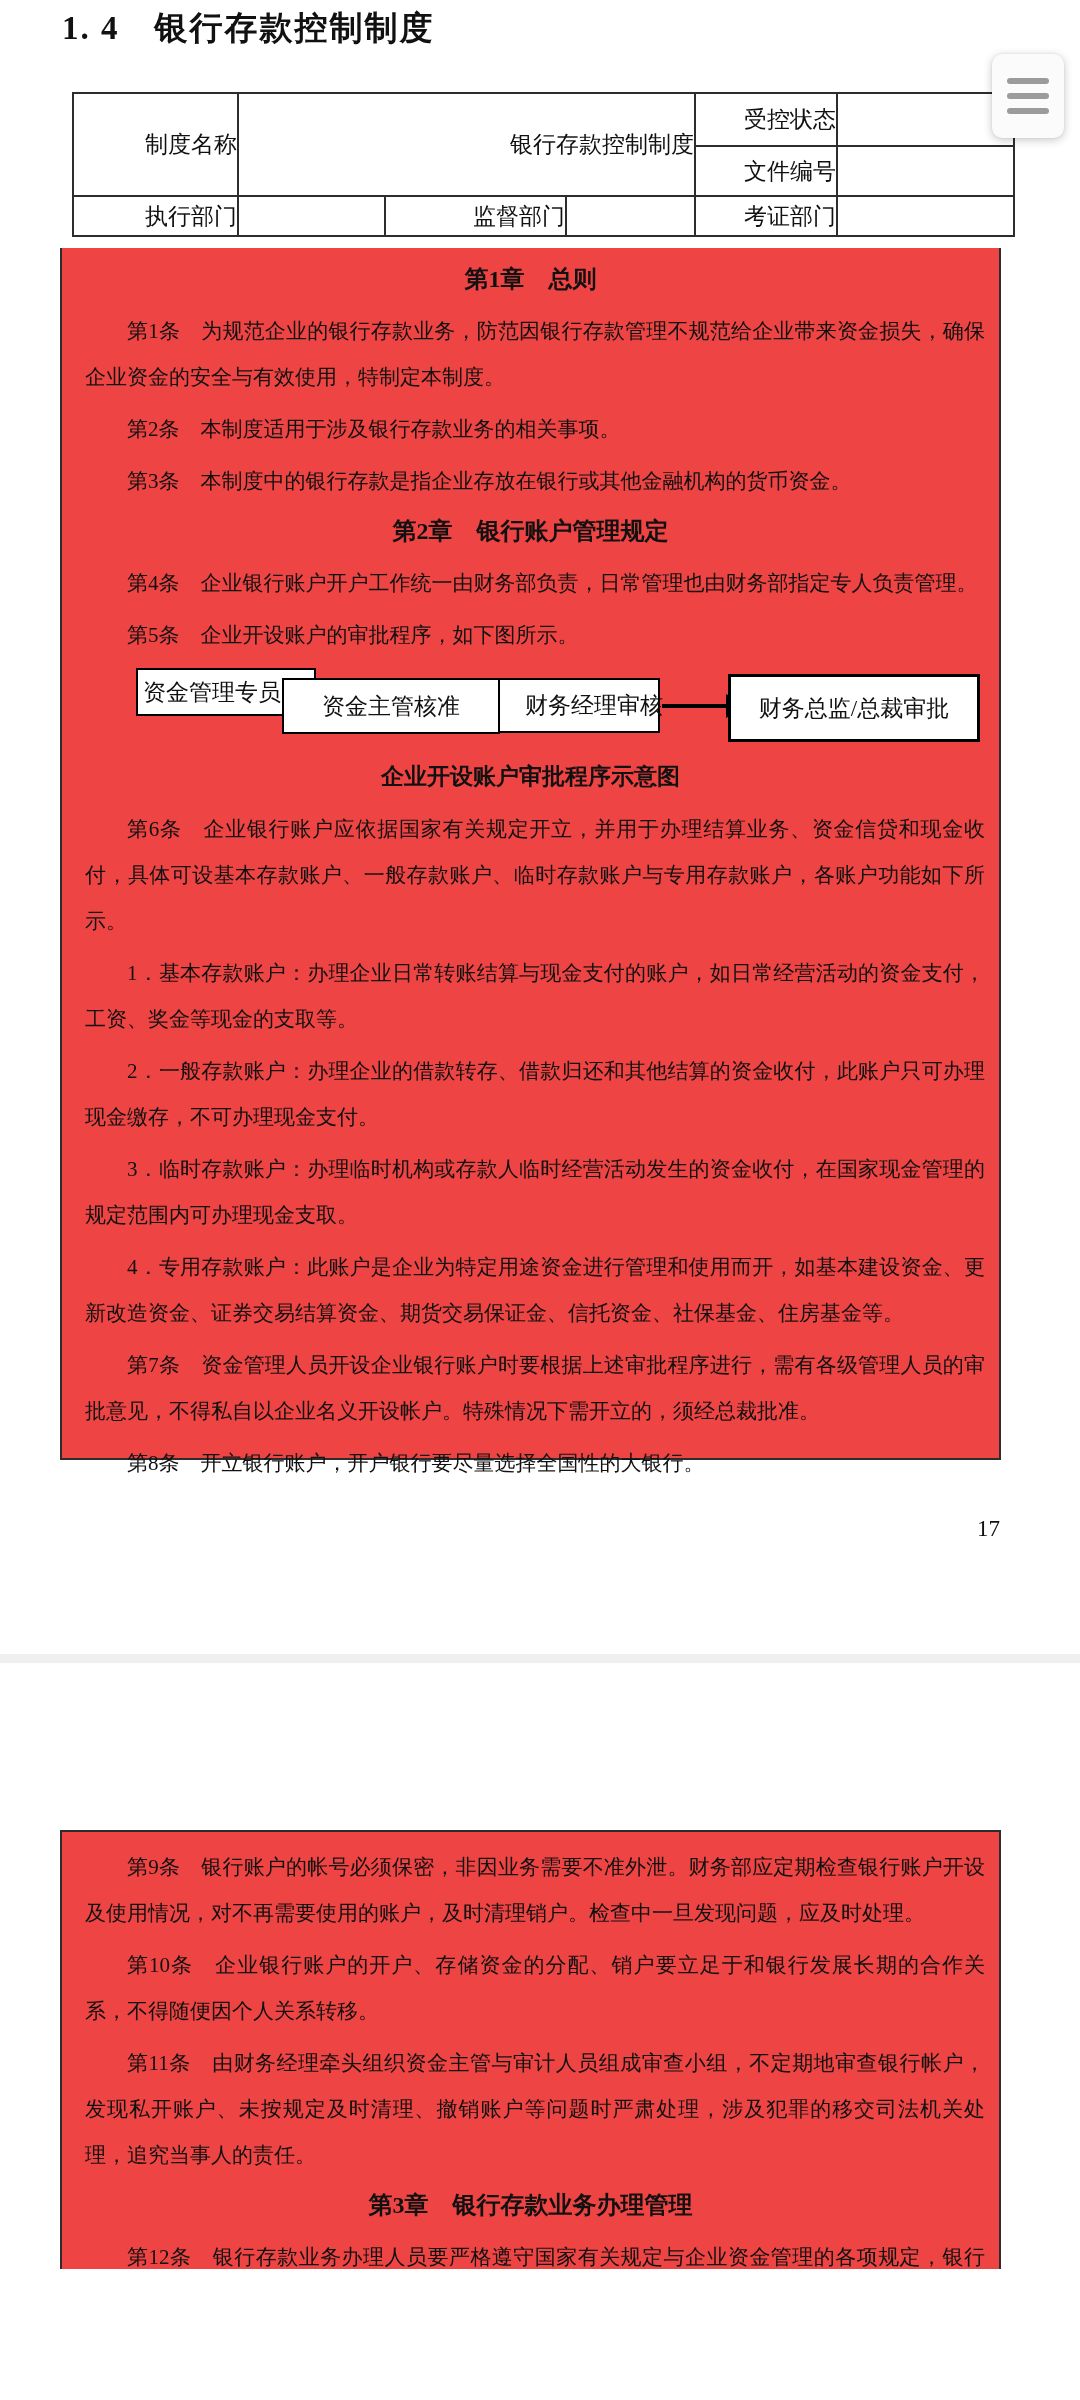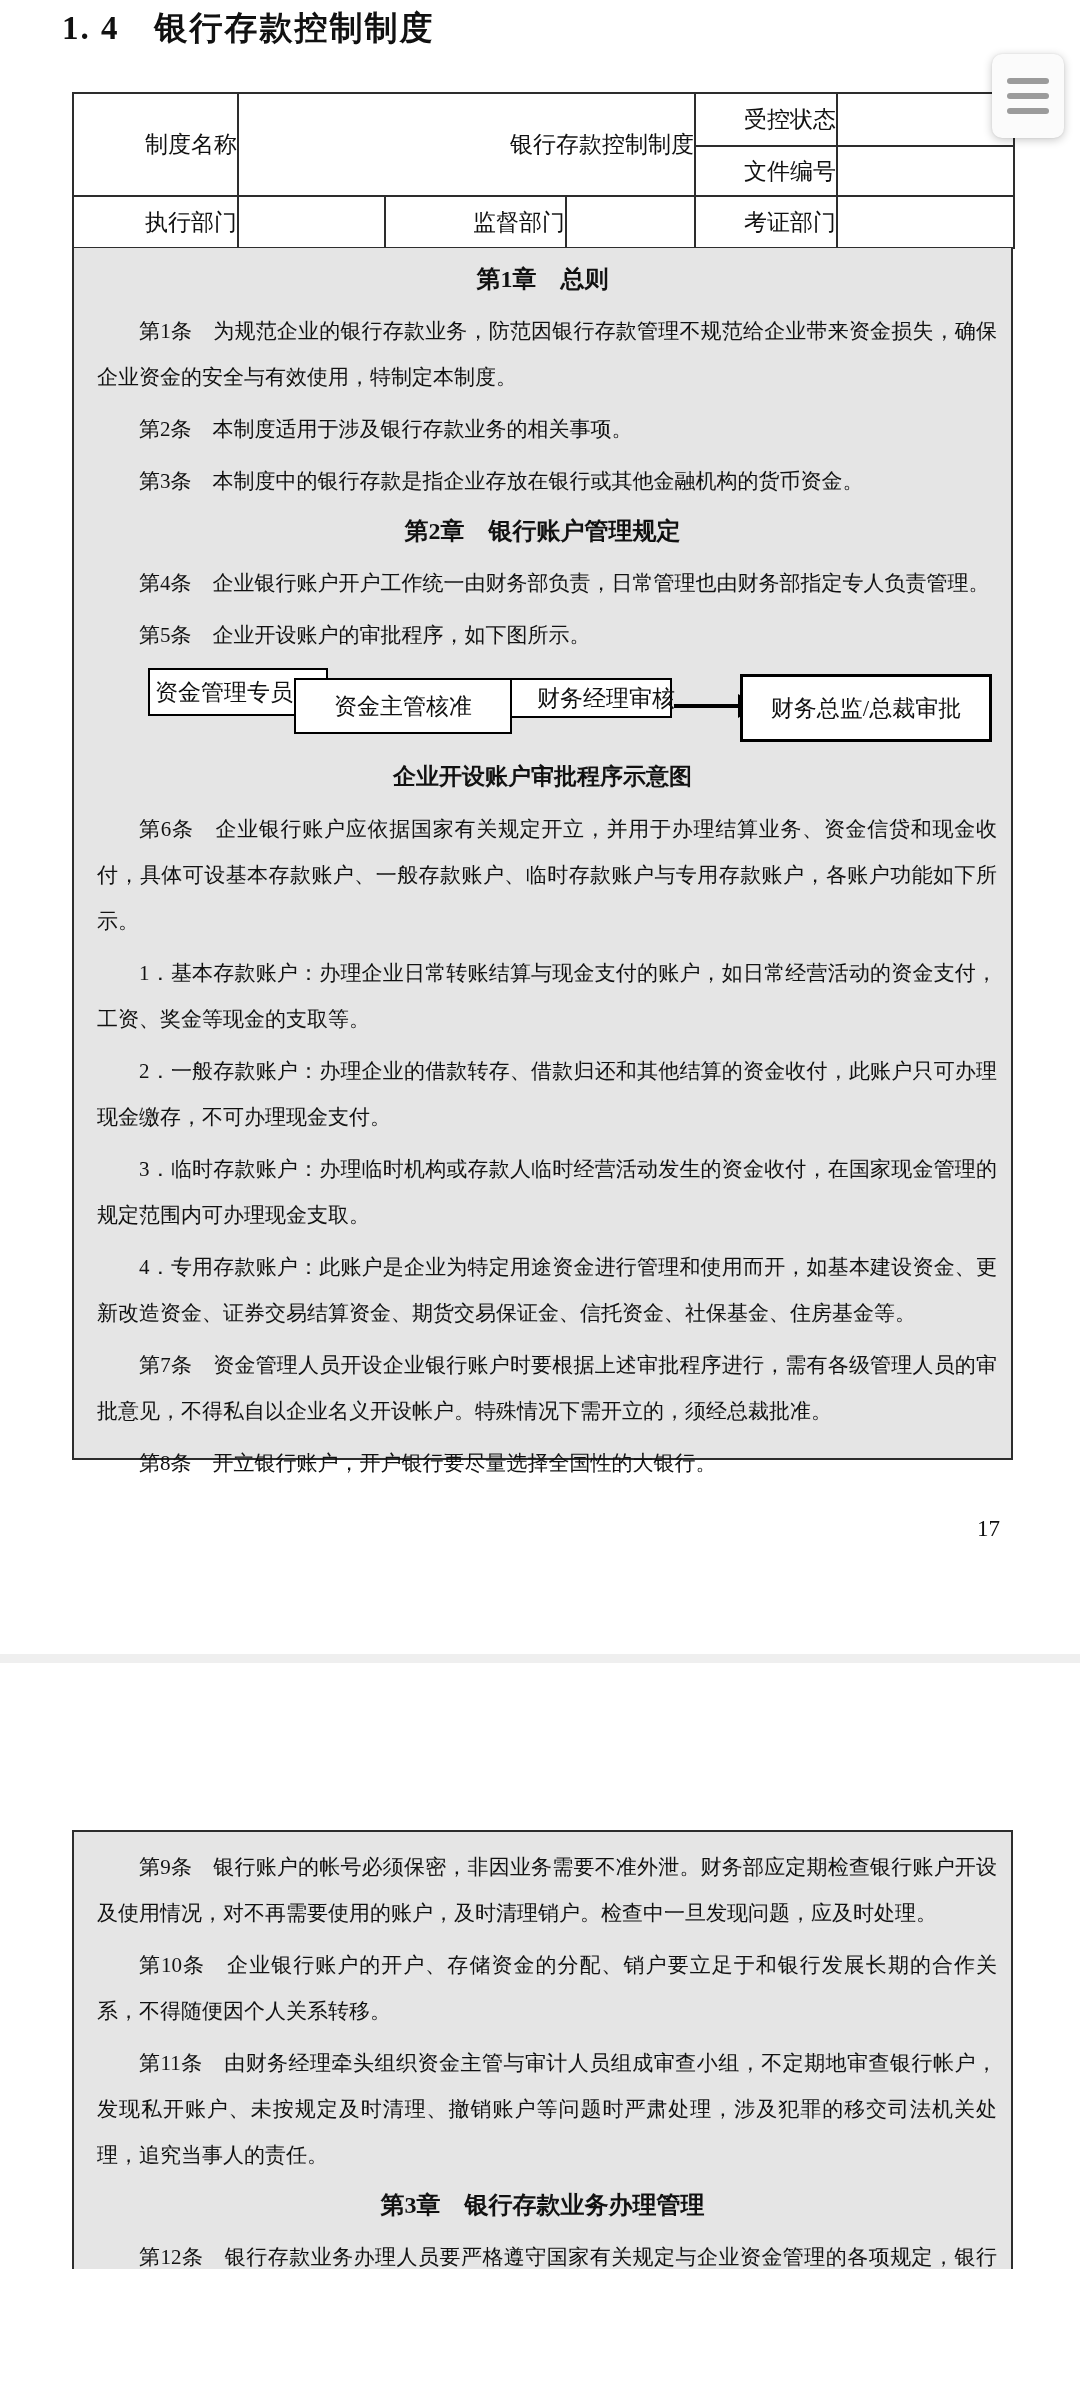--- a/index.html
+++ b/index.html
@@ -30,21 +30,21 @@
     border-collapse:collapse; table-layout:fixed;
     font-size:23px;
   }
   .info-table td {
     border:2px solid #2d2d2d; text-align:right; vertical-align:middle;
     padding:0; overflow:hidden;
   }
 
   
   .page-box {
-    position:absolute; left:72px; width:941px; background:#e5e5e5;
+    position:absolute; left:60px; width:941px; background:#ef4444;
     border:2px solid #2d2d2d;
   }
   #page1-box { top:248px; height:1212px; border-top:none; }
   #page2-box { top:1830px; height:439px; border-bottom:none; overflow:hidden; }
   .inner { padding:4px 14px 0 14px; }
   p.art {
     font-size:21px; line-height:46px; margin:6px 0 0 9px;
     text-align:justify; text-indent:42px;
   }
   #page2-box p.art:first-child { margin-top:8px; }
@@ -55,21 +55,21 @@
 
   
   .flowchart { position:relative; height:88px; margin-top:6px; }
   .fbox {
     position:absolute; background:#fff; border:2px solid #000;
     display:flex; align-items:center; justify-content:center;
     font-size:23px; white-space:nowrap;
   }
   #fbox1 { left:60px; top:4px; width:180px; height:48px; justify-content:flex-start; padding-left:5px; overflow:hidden; z-index:1; }
   #fbox2 { left:206px; top:14px; width:218px; height:56px; z-index:2; }
-  #fbox3 { left:404px; top:14px; width:180px; height:40px;padding-left:48px; }
+  #fbox3 { left:404px; top:14px; width:180px; height:55px;padding-left:48px; }
   #fbox4 { left:652px; top:10px; width:252px; height:68px; border-width:3px; }
   .flow-arrow { position:absolute; left:586px; top:40px; width:66px; height:4px; background:#000; }
   .flow-arrow::after {
     content:""; position:absolute; right:-18px; top:-10px;
     border-left:20px solid #000; border-top:12px solid transparent; border-bottom:12px solid transparent;
   }
   .caption { font-size:23px; line-height:46px; font-weight:bold; text-align:center; margin-top:2px; }
 
   .page-num { position:absolute; right:80px; top:1516px; font-size:23px; }
   .page-sep { position:absolute; left:0; top:1654px; width:1080px; height:9px; background:#efefef; }
@@ -98,21 +98,21 @@
       <tr style="height:53px">
     <td rowspan="2">制度名称</td>
     <td rowspan="2" colspan="3">银行存款控制制度</td>
     <td>受控状态</td>
     <td></td>
   </tr>
   <tr style="height:50px">
     <td>文件编号</td>
     <td></td>
   </tr>
-  <tr style="height:52px">
+  <tr style="height:40px">
     <td>执行部门</td>
     <td></td>
     <td>监督部门</td>
     <td></td>
     <td>考证部门</td>
     <td></td>
   </tr>
 </tbody>
   </table>
 

